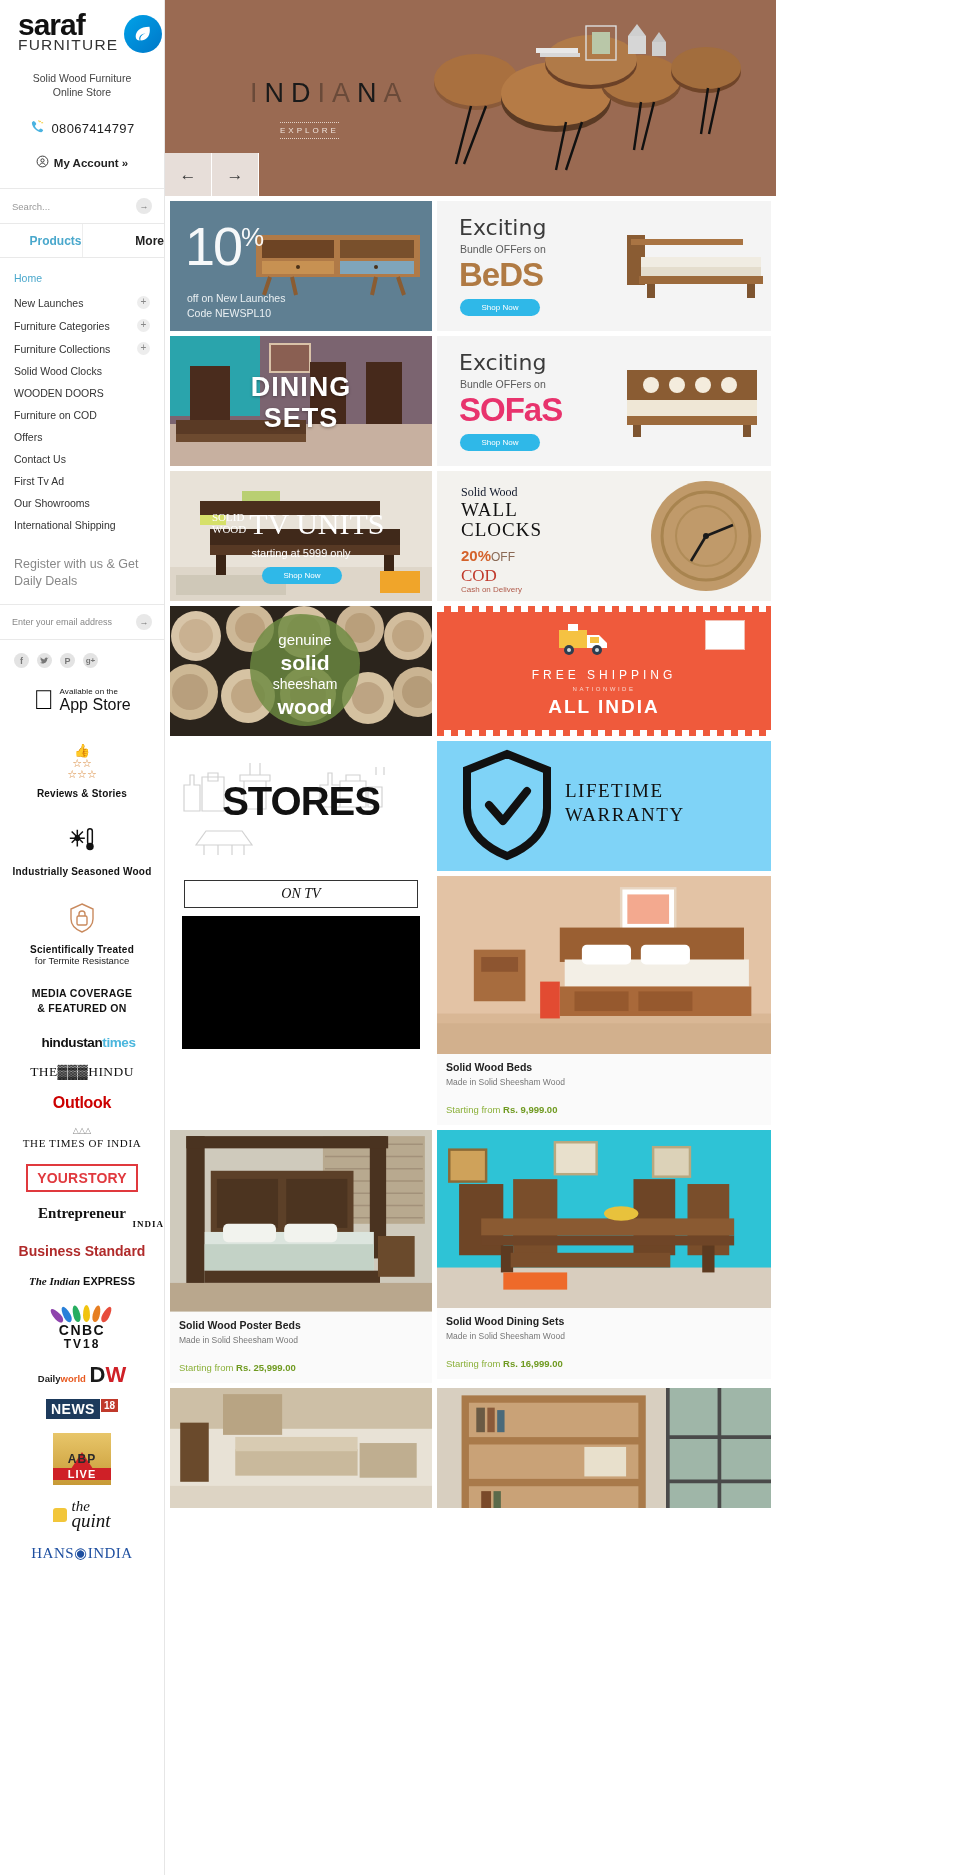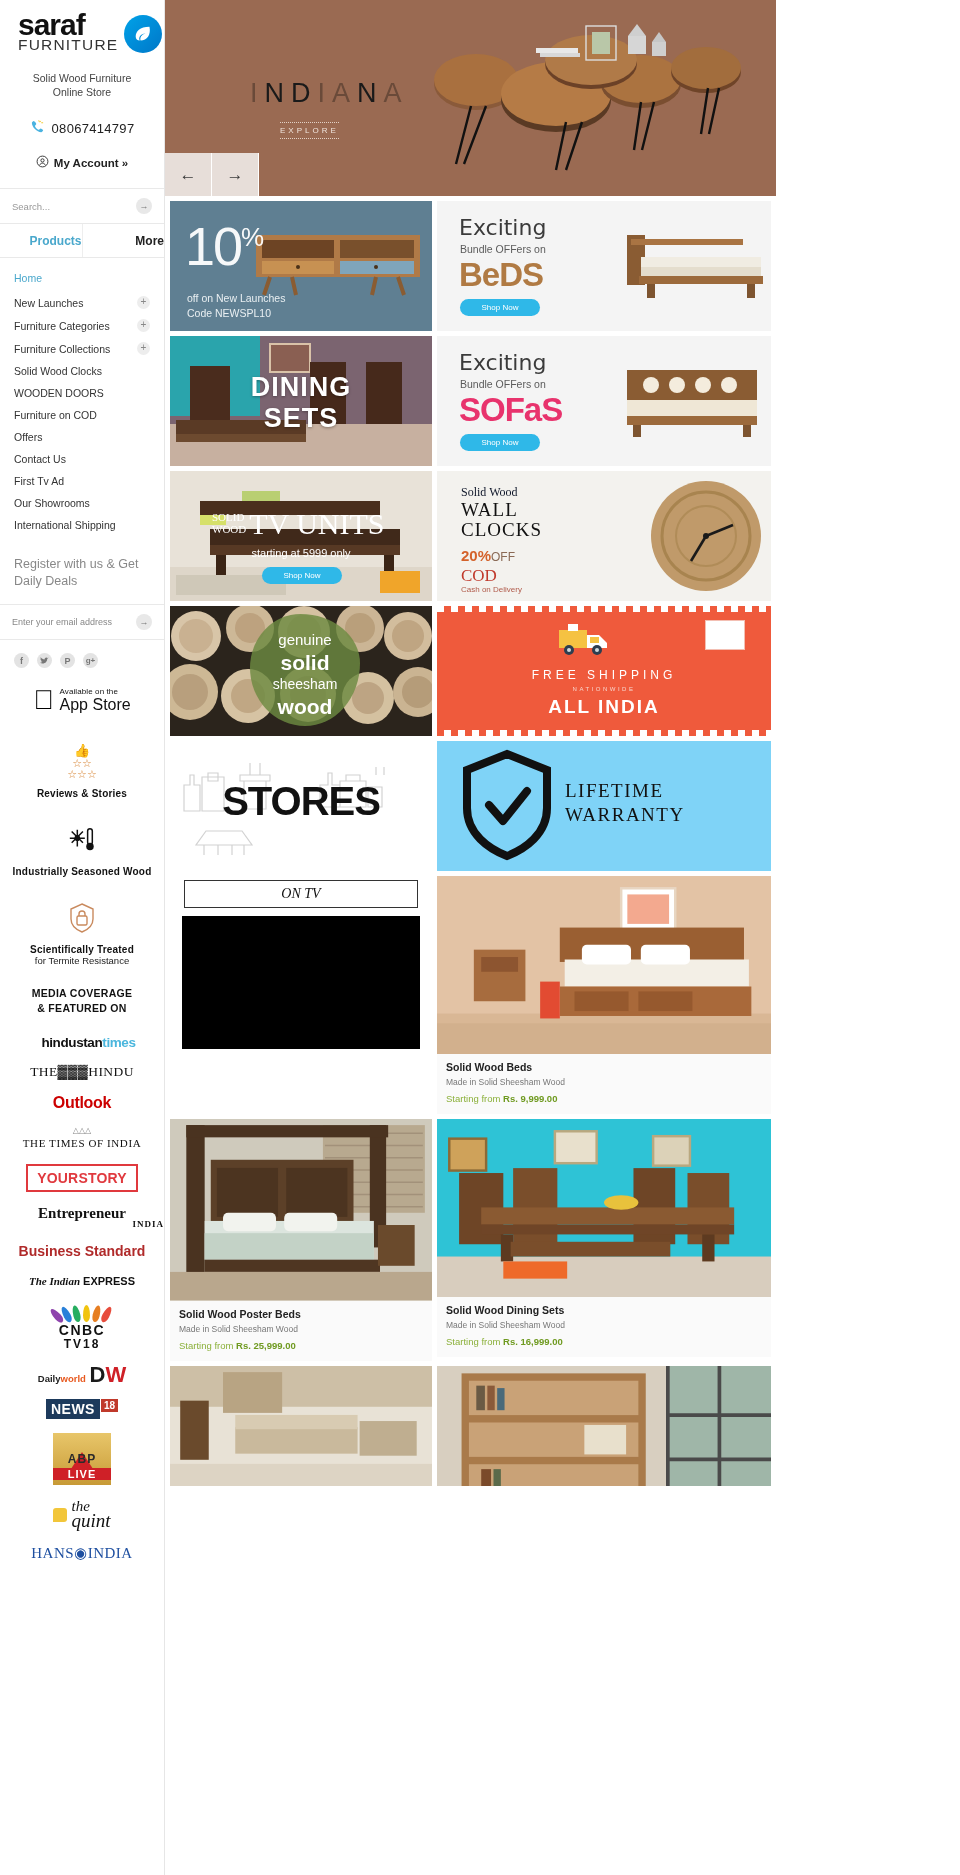--- a/index.html
+++ b/index.html
@@ -206,21 +206,21 @@
   .t-warr .shield{ position:absolute; left:24px; top:8px; width:92px; height:112px;}
   .t-warr .w1 { position:absolute; left:128px; top:38px; font-family:"Liberation Serif",serif; font-size:19px; letter-spacing:1.5px; color:#111; line-height:1.25;}
 
   
   .ontv-box { border:1px solid #333; height:28px; display:flex; align-items:center; justify-content:center;
               font-family:"Liberation Serif", serif; font-style:italic; font-size:14px; color:#111; margin:4px 14px 8px;}
   .video-black { background:#000; height:133px; margin:0 12px; }
   .pmeta { padding:7px 9px 10px; background:#fafafa;}
   .pname { font-size:10.5px; font-weight:bold; color:#222; }
   .pdesc { font-size:8.5px; color:#777; margin-top:4px;}
-  .pprice { font-size:9.5px; color:#8bb03a; margin-top:6px;}
+  .pprice { font-size:9.5px; color:#8bb03a; margin-top:17px;}
   .pprice b{ color:#6f9a20; }
 </style>
 </head>
 <body>
 
 <div class="page">
 
   <aside class="sidebar">
 
     <div class="logo-wrap">

